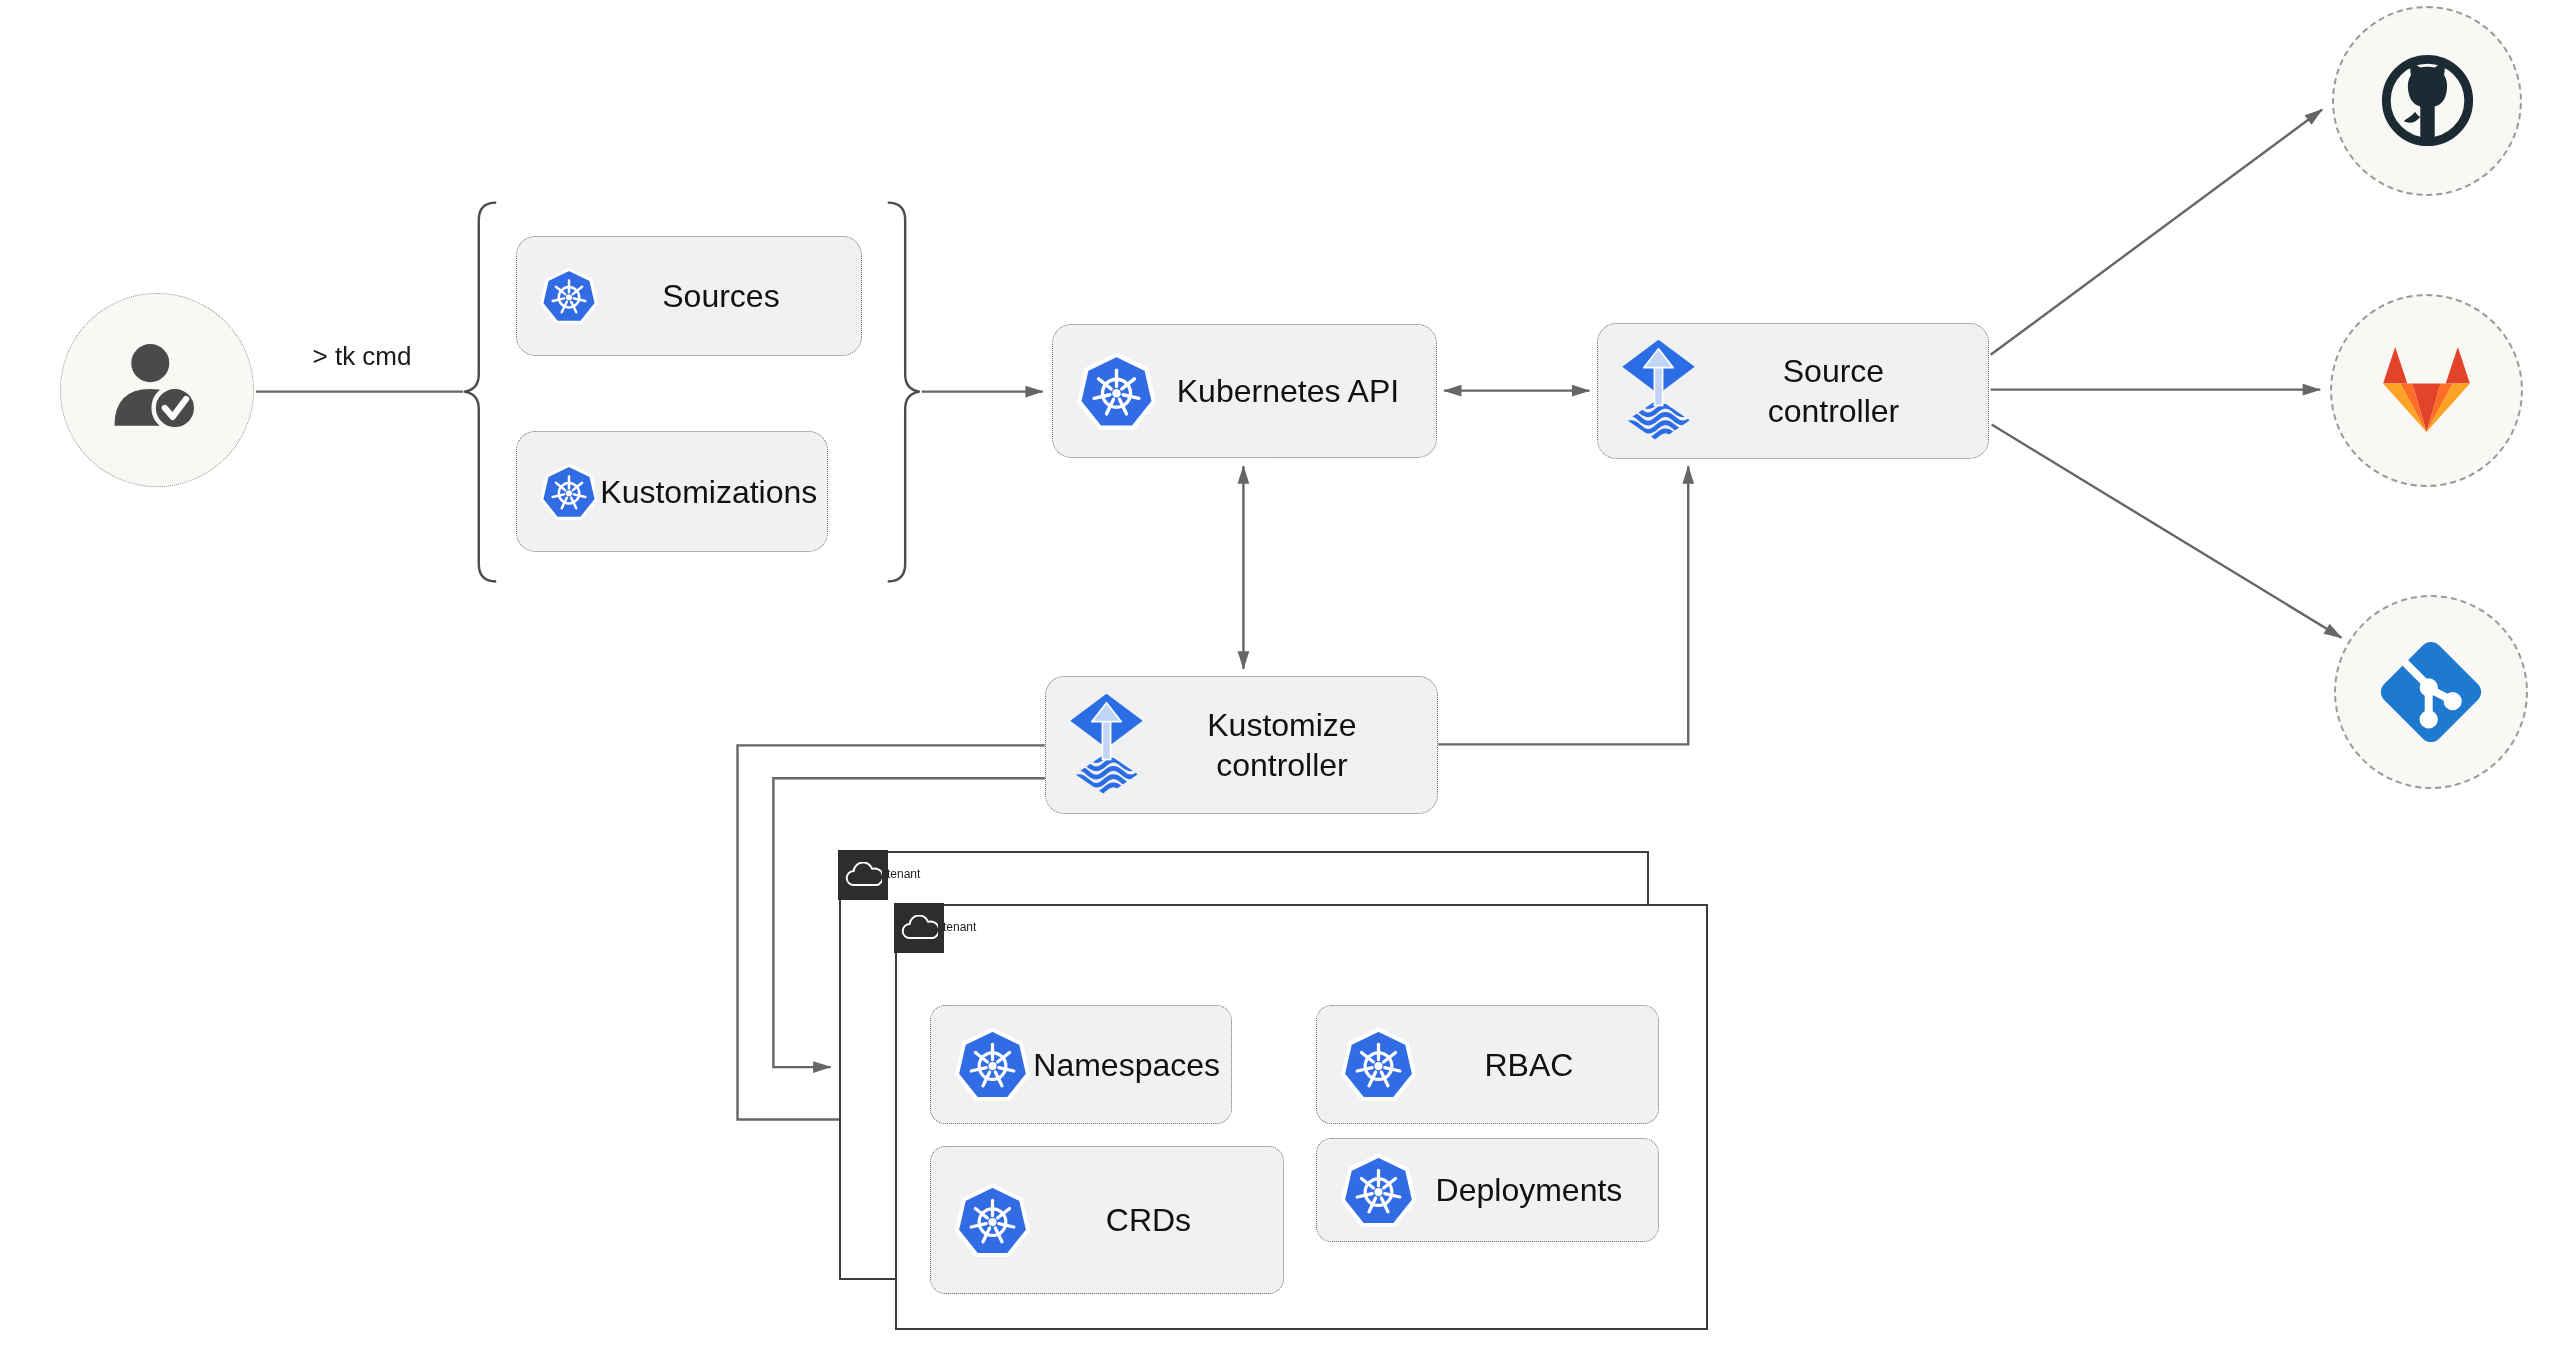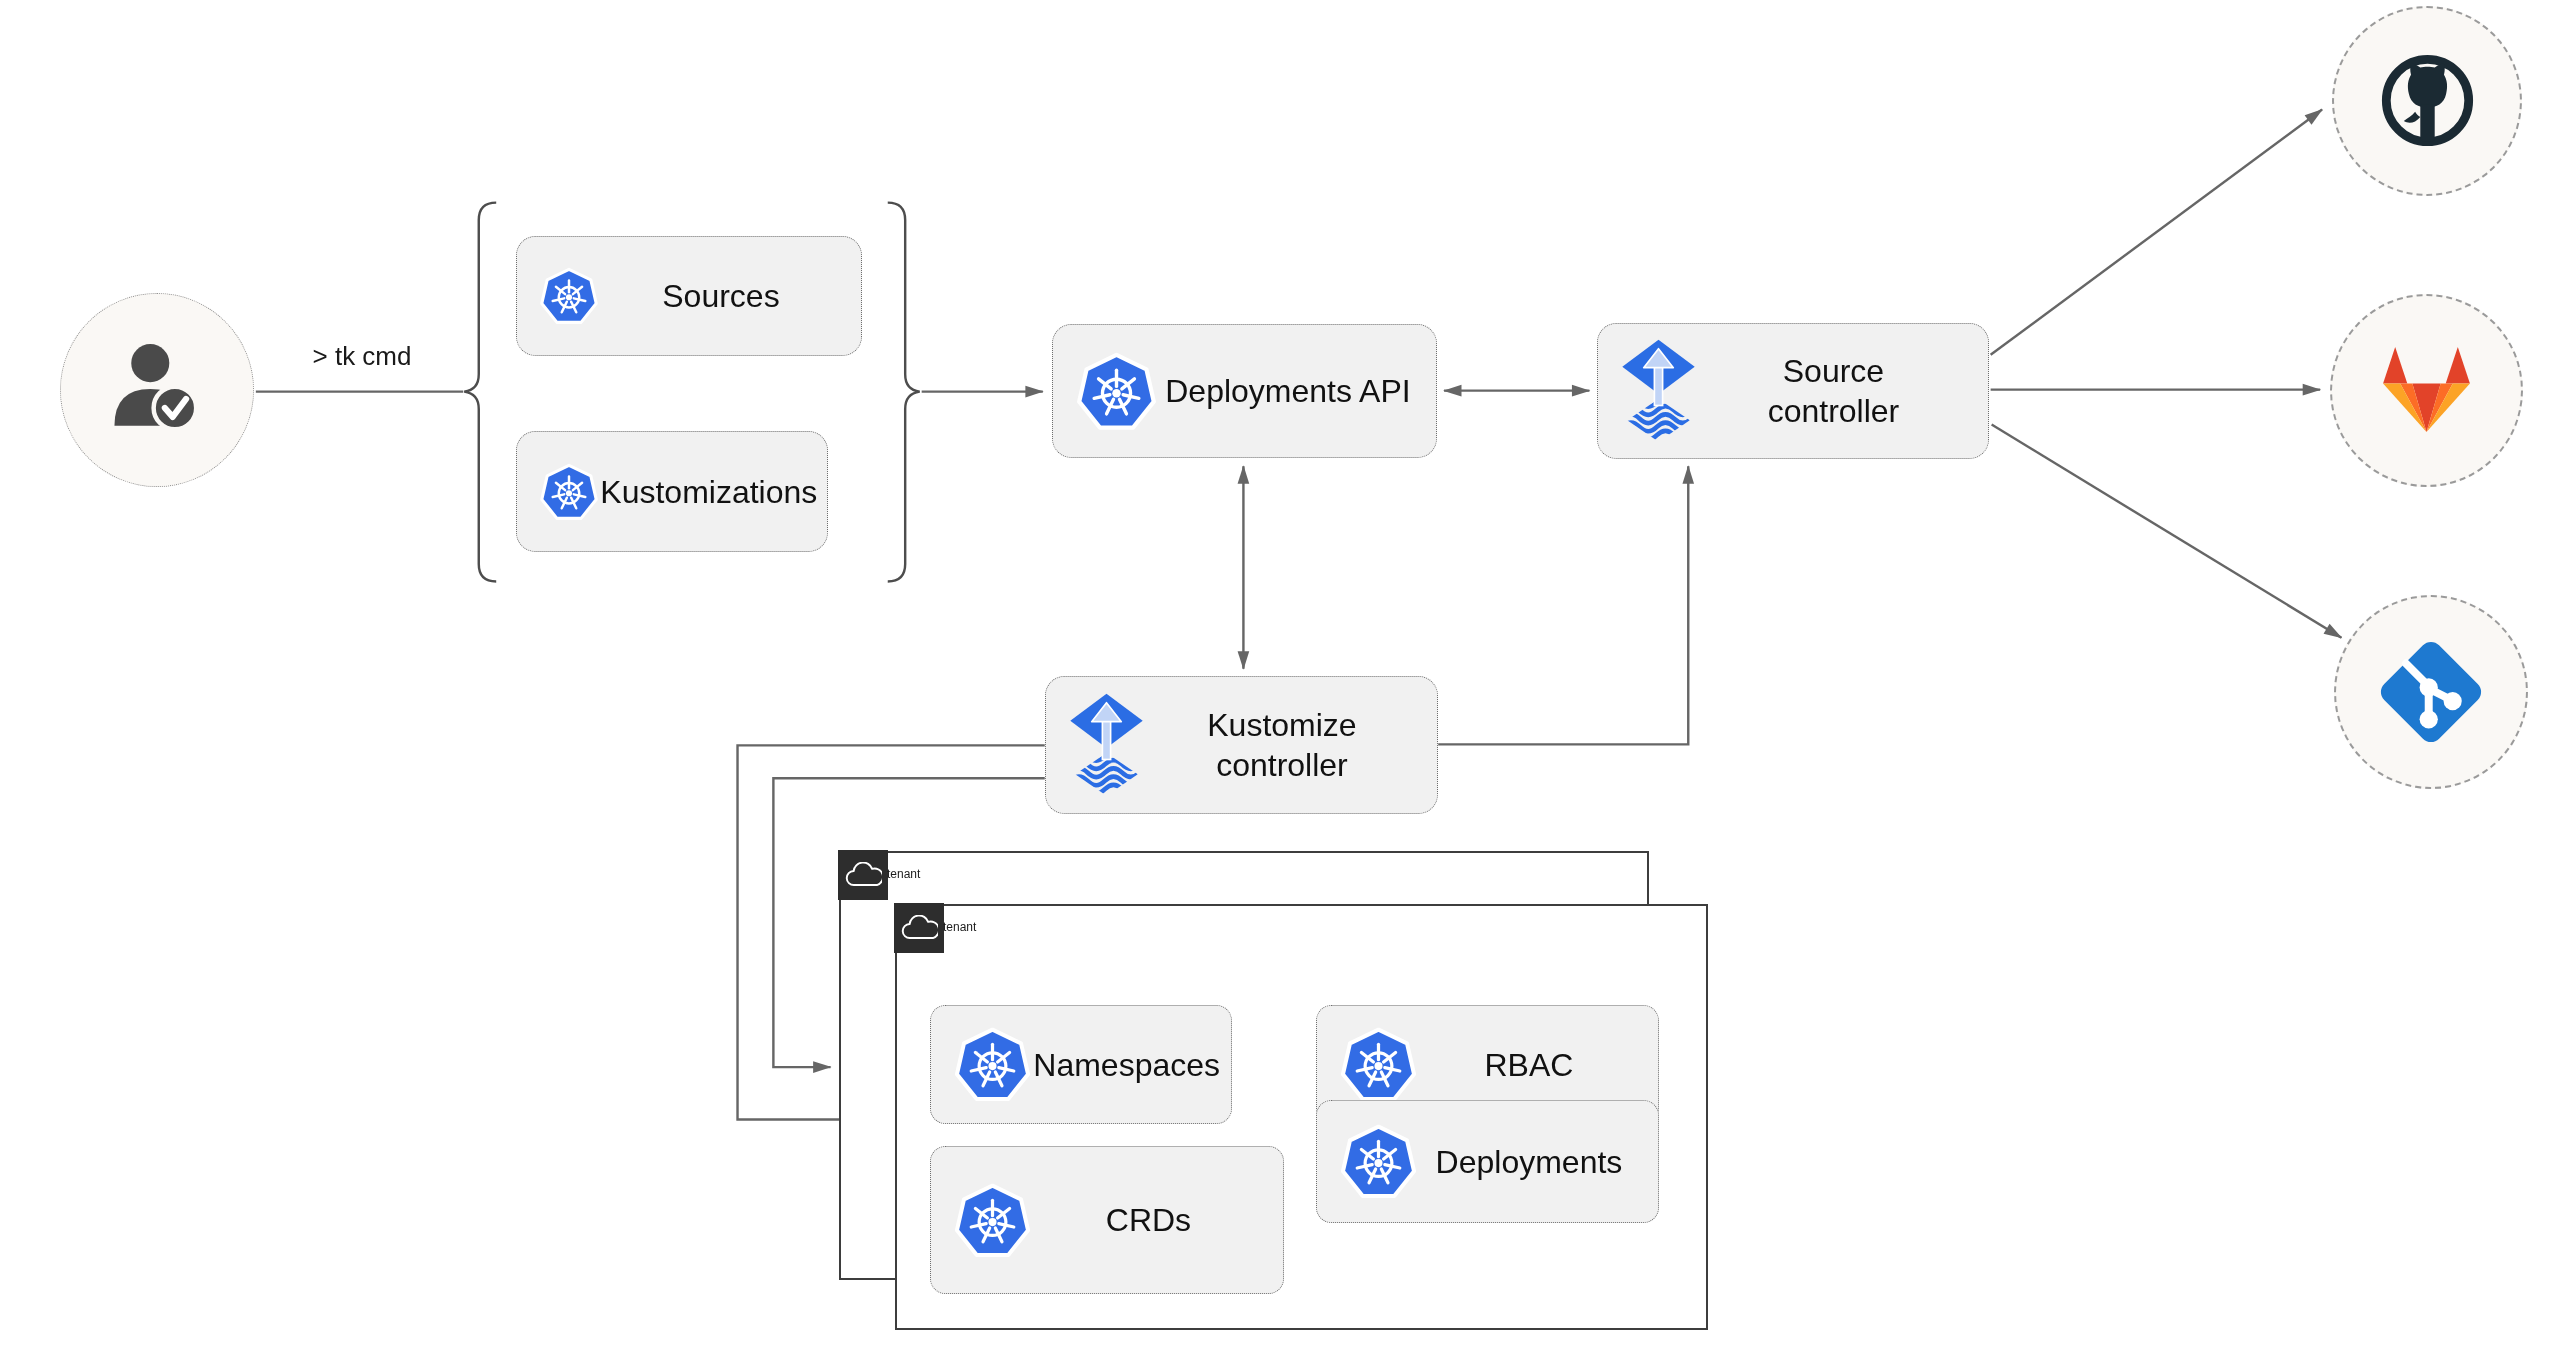--- a/index.html
+++ b/index.html
@@ -185,21 +185,21 @@
     <svg class="nicon" width="62" height="62" viewBox="0 0 100 100">
         <use href="#k8s-logo"></use>
       </svg>
     <div class="label">Kustomizations</div>
   </div>
 
   <div class="abs node" style="left:1052px;top:324px;width:385px;height:134px">
     <svg class="nicon" width="85" height="85" viewBox="0 0 100 100">
         <use href="#k8s-logo"></use>
       </svg>
-    <div class="label">Deployments API</div>
+    <div class="label">Kubernetes API</div>
   </div>
 
   <div class="abs node" style="left:1597px;top:323px;width:392px;height:136px">
     <svg class="nicon" width="79" height="107" viewBox="0 0 96 130">
         <use href="#flux-logo"></use>
       </svg>
     <div class="label" style="max-width:213px;margin:16px auto">Source controller</div>
   </div>
 
   <div class="abs node" style="left:1045px;top:676px;width:393px;height:138px">
@@ -238,21 +238,21 @@
         <use href="#k8s-logo"></use>
       </svg>
     <div class="label">RBAC</div>
   </div>
   <div class="abs node inner-node" style="left:930px;top:1146px;width:354px;height:148px">
     <svg class="nicon" width="81" height="81" viewBox="0 0 100 100">
         <use href="#k8s-logo"></use>
       </svg>
     <div class="label">CRDs</div>
   </div>
-  <div class="abs node inner-node" style="left:1316px;top:1100px;width:343px;height:123px">
+  <div class="abs node inner-node" style="left:1316px;top:1138px;width:343px;height:104px">
     <svg class="nicon" width="81" height="81" viewBox="0 0 100 100">
         <use href="#k8s-logo"></use>
       </svg>
     <div class="label">Deployments</div>
   </div>
 
   <div class="abs provider-circle" style="left:2332px;top:5.8px;width:190px;height:190px">
     <svg width="103" height="103" viewBox="0 0 100 100">
         <use href="#github-mark"></use>
       </svg>

